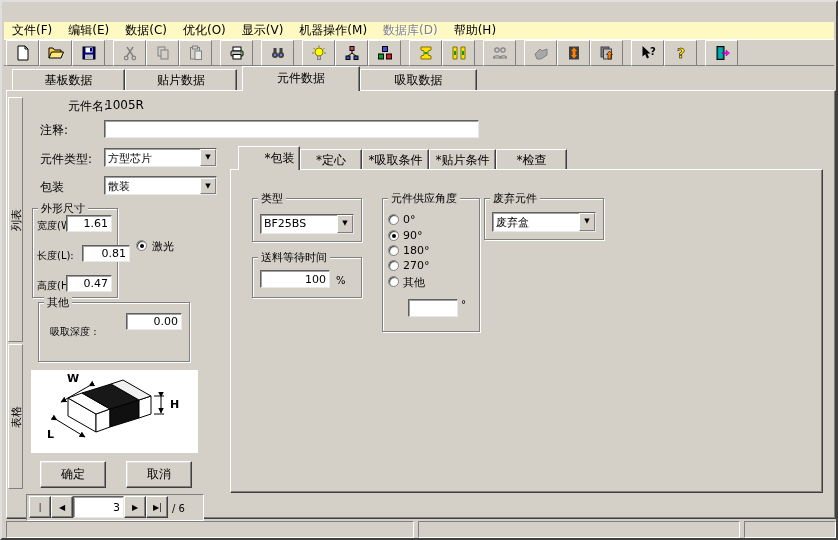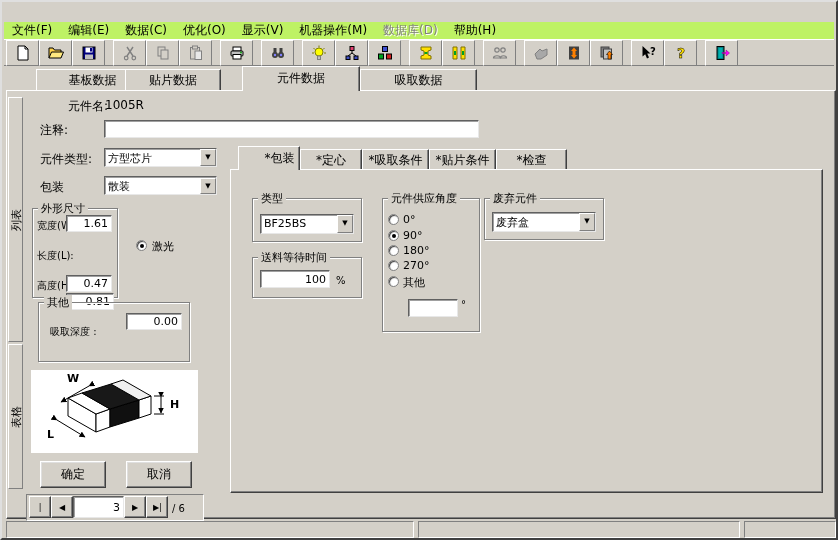--- a/index.html
+++ b/index.html
@@ -2,21 +2,21 @@
 <html><head>
 <meta charset="utf-8">
 <style>
   html,body{margin:0;padding:0;background:#808080;}
   *{box-sizing:border-box;font-family:"DejaVu Sans","Liberation Sans",sans-serif;}
   #win{position:relative;width:838px;height:540px;background:#d4d0c8;border:2px solid;border-color:#dfdfdf #404040 #404040 #dfdfdf;overflow:hidden;}
   
   .titlebar{position:absolute;left:2px;top:2px;right:2px;height:18px;background:linear-gradient(90deg,#0a246a,#a6caf0);display:flex;align-items:center;padding:0 3px;color:#fff;}
   .titlebar .ttext{font-size:11px;font-weight:bold;margin-left:4px;white-space:nowrap;}
   
-  .menubar{position:absolute;left:2px;top:20px;right:2px;height:17px;background:#bef264;display:flex;align-items:flex-end;font-size:12px;}
+  .menubar{position:absolute;left:2px;top:20px;right:2px;height:17px;background:#fef9c3;display:flex;align-items:flex-end;font-size:12px;}
   .menu-item{padding:0 8px;line-height:17px;color:#000;cursor:default;}
   .menu-item.disabled{color:#808080;text-shadow:1px 1px 0 #fff;}
   
   .toolbar{position:absolute;left:2px;top:37px;right:2px;height:27px;border-top:1px solid #fff;border-bottom:1px solid #808080;background:#d4d0c8;display:flex;align-items:center;padding-left:2px;}
   .tbtn{width:33px;height:26px;background:#d4d0c8;border:1px solid;border-color:#fff #808080 #808080 #fff;display:flex;align-items:center;justify-content:center;flex:none;}
   .tgap{width:8px;flex:none;}
   .tbtn svg{display:block;}
   
   .tab{position:absolute;background:#d4d0c8;border-top:1px solid #fff;border-left:1px solid #fff;border-right:1px solid #404040;box-shadow:inset -1px 0 0 #808080;text-align:center;font-size:12px;color:#000;}
   .tab.inactive{top:67px;height:21px;line-height:21px;}
@@ -206,22 +206,22 @@
     <div class="tgap"></div>
     <div class="tbtn">
       <svg width="16" height="16" viewBox="0 0 16 16">
           <rect x="3" y="1.5" width="7" height="13" fill="#008080" stroke="#000"></rect>
           <rect x="4.5" y="3" width="4" height="10" fill="#00b0b0"></rect>
           <path d="M8 7.5 h4 v-2.5 l3.5 3 -3.5 3 v-2.5 h-4z" fill="#ff00ff" stroke="#800080" stroke-width="0.5"></path>
         </svg>
     </div>
   </div>
 
-  <div class="tab inactive" style="left:10px;width:113px;margin-left:24px;">基板数据</div>
-  <div class="tab inactive" style="left:123px;width:96px;">贴片数据</div>
+  <div class="tab inactive" style="left:10px;width:113px;">基板数据</div>
+  <div class="tab inactive" style="left:123px;width:112px;">贴片数据</div>
   <div class="tab inactive" style="left:358px;width:117px;">吸取数据</div>
   <div class="tab active" style="left:240px;width:118px;">元件数据</div>
 
   <div class="panel" style="left:4px;top:88px;width:830px;height:429px;"></div>
 
   <div class="side-tab" style="top:95px;height:245px;">
       <span>列表</span>
     </div>
   <div class="side-tab" style="top:342px;height:145px;">
       <span>表格</span>
@@ -250,21 +250,21 @@
   <div class="tab subtab inactive" style="left:494px;width:71px;">*检查</div>
 
   <div class="panel" style="left:228px;top:167px;width:593px;height:324px;"></div>
 
   <div class="group" style="left:30px;top:206px;width:86px;height:90px;">
     <span class="glabel">外形尺寸</span>
   </div>
   <span class="lbl-s" style="left:35px;top:217px;">宽度(W):</span>
   <input class="tfield num" style="left: 64px; top: 213px; width: 46px; height: 17px;" value="1.61">
   <span class="lbl-s" style="left:35px;top:247px;">长度(L):</span>
-  <input class="tfield num" style="left: 64px; top: 243px; width: 48px; height: 17px; margin-top: 48px;" value="0.81">
+  <input class="tfield num" style="left: 80px; top: 243px; width: 48px; height: 17px;" value="0.81">
   <span class="lbl-s" style="left:35px;top:277px;">高度(H):</span>
   <input class="tfield num" style="left: 64px; top: 273px; width: 46px; height: 17px;" value="0.47">
 
   <span class="radio checked" style="left:134px;top:238px;"></span>
   <span class="rlabel" style="left:150px;top:237px;">激光</span>
 
   <div class="group" style="left:36px;top:300px;width:152px;height:60px;">
     <span class="glabel">其他</span>
   </div>
   <span class="lbl-s" style="left:48px;top:315px;margin-top:8px;">吸取深度 :</span>

